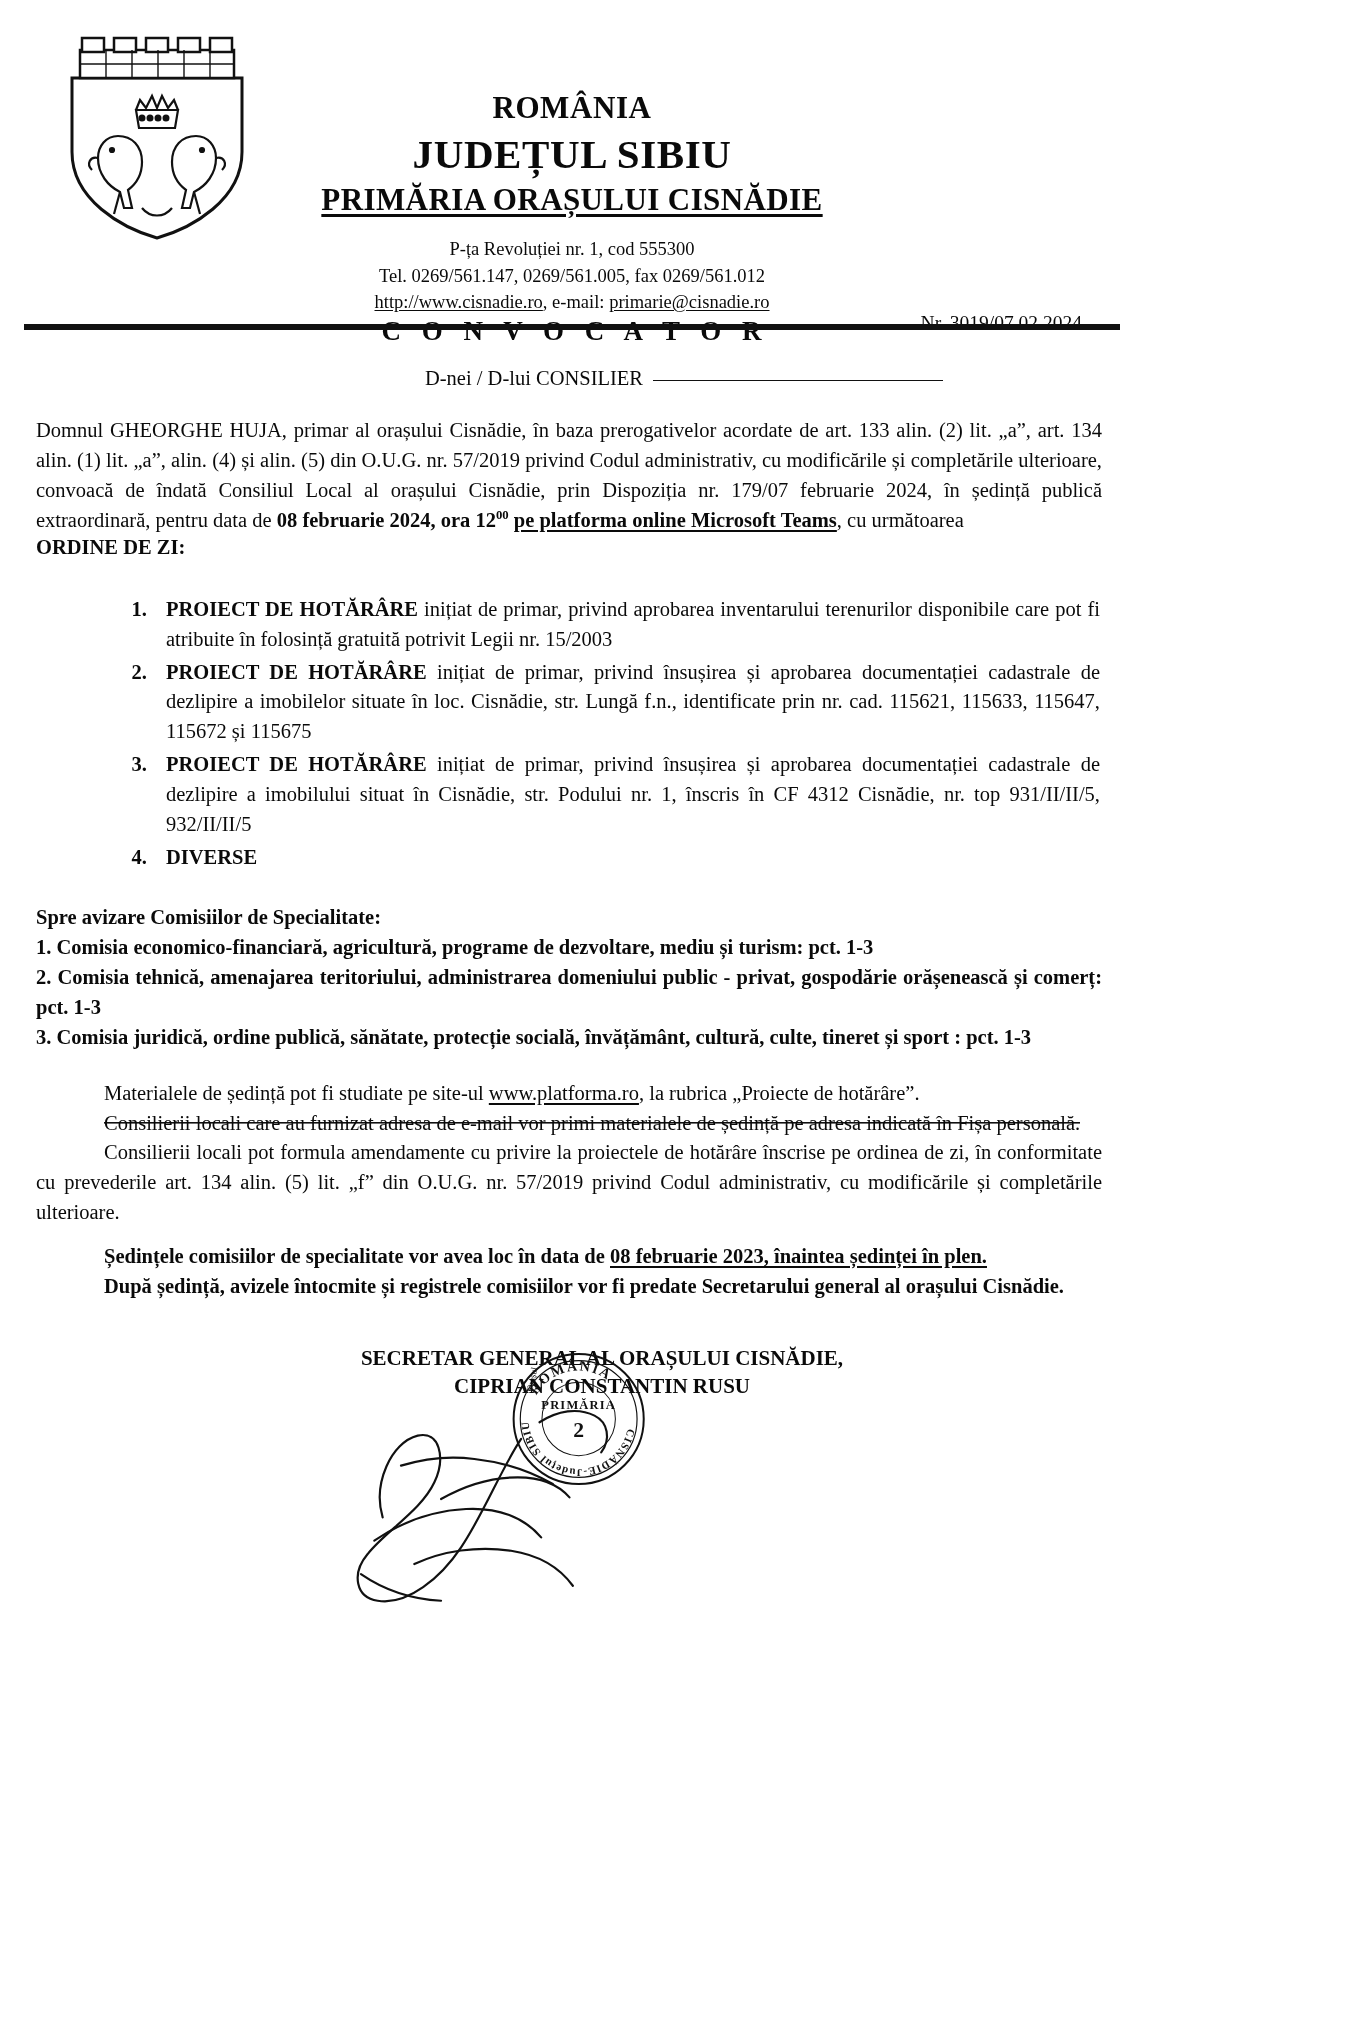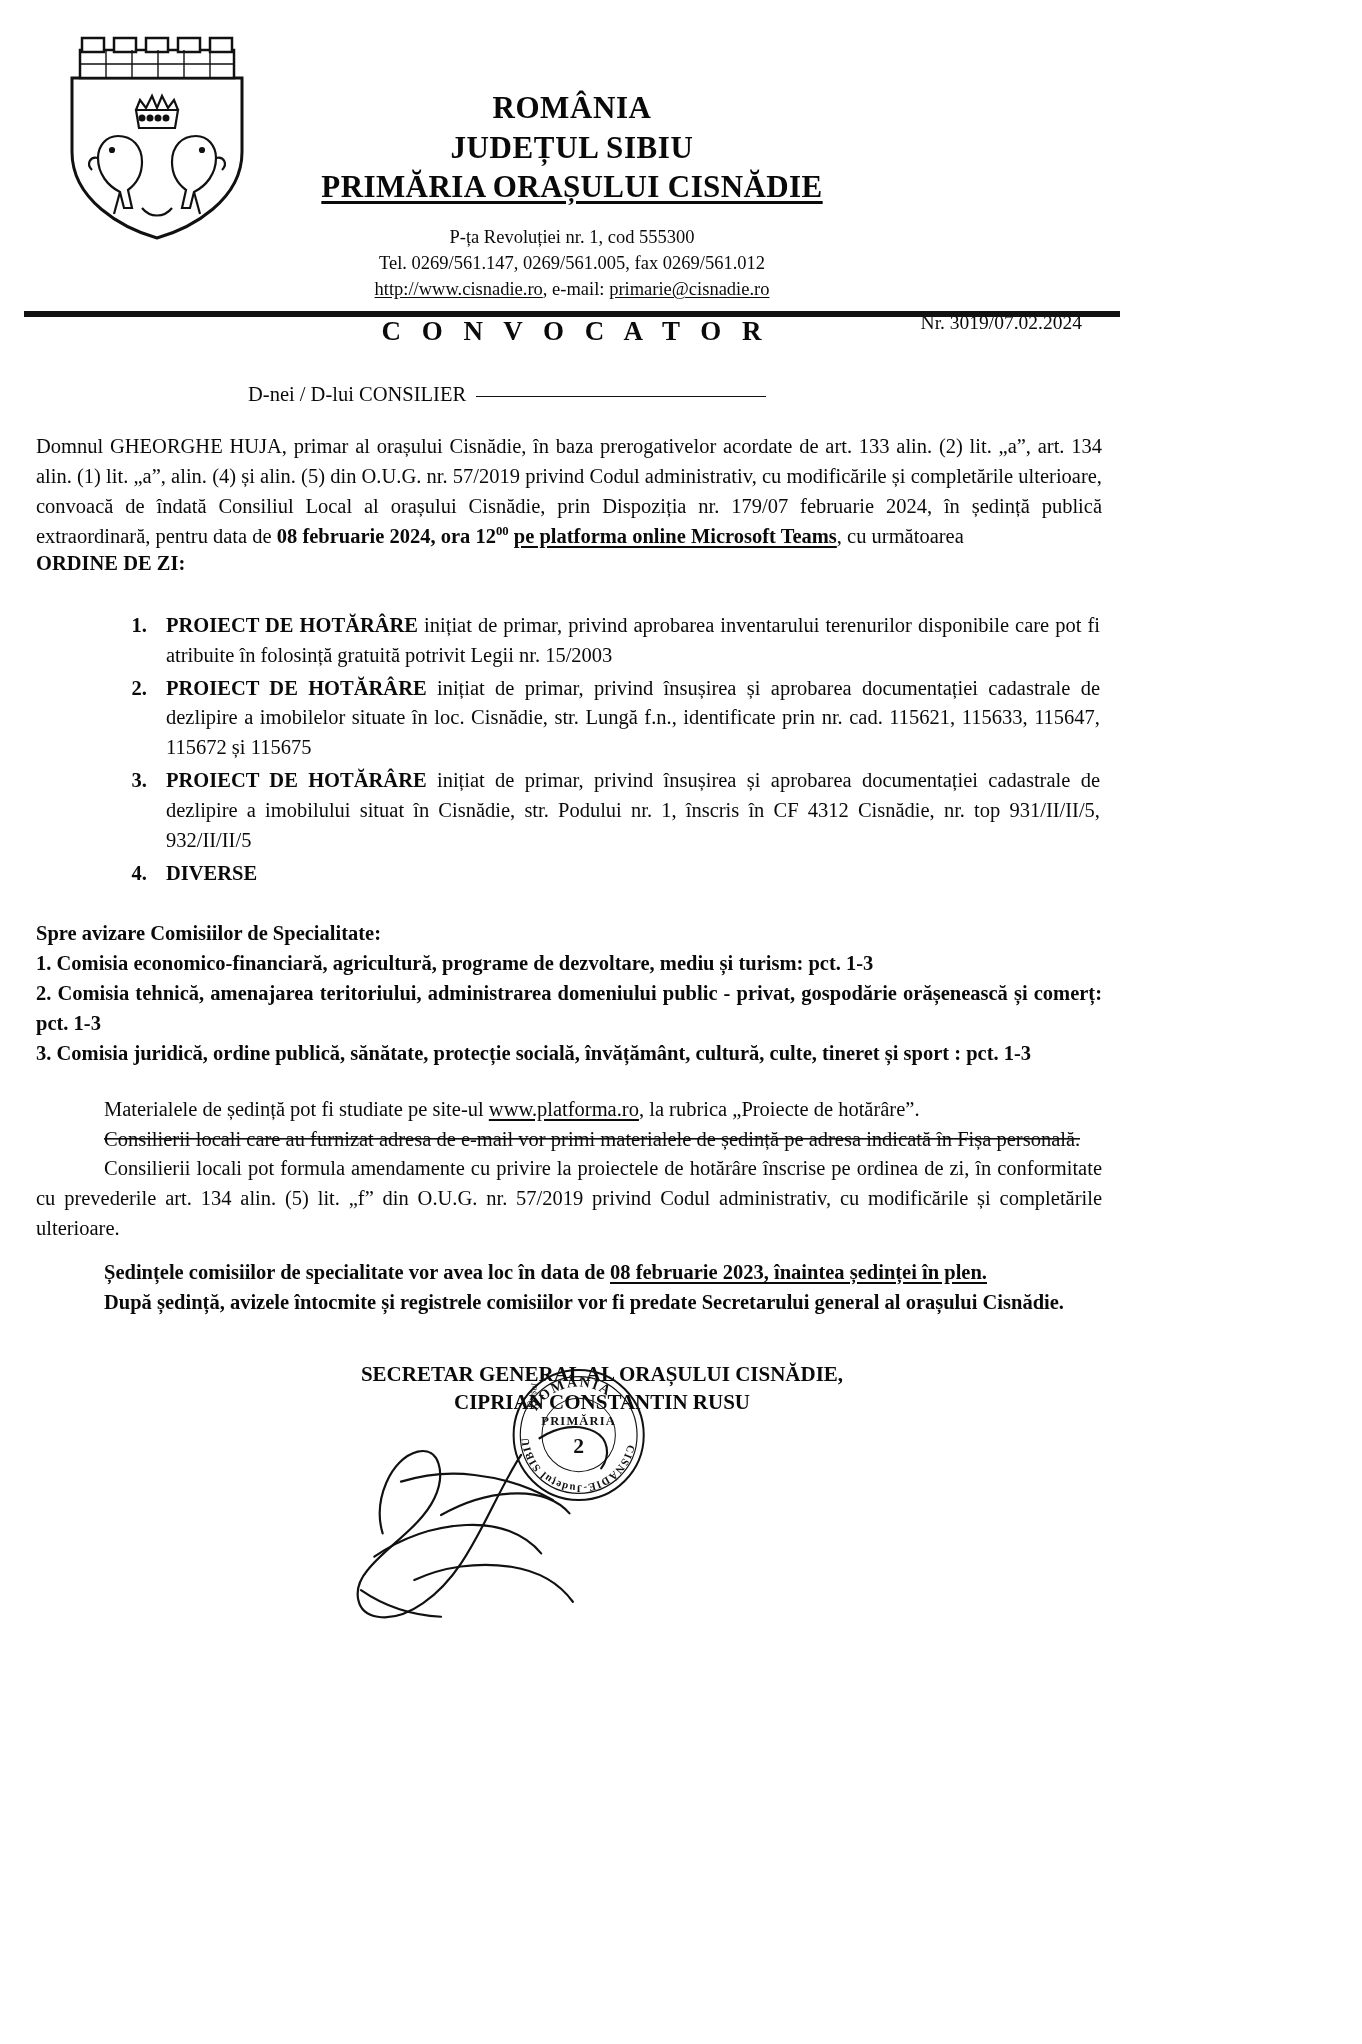--- a/index.html
+++ b/index.html
@@ -39,21 +39,21 @@
     padding-top: 88px;
     text-align: center;
   }
   .ttl-romania {
     font-size: 31px;
     font-weight: bold;
     letter-spacing: 0.6px;
     line-height: 1.28;
   }
   .ttl-judet {
-    font-size: 31px;
+    font-size: 41px;
     font-weight: bold;
     letter-spacing: 0.6px;
     line-height: 1.28;
   }
   .ttl-primaria {
     font-size: 31px;
     font-weight: bold;
     letter-spacing: 0.4px;
     line-height: 1.3;
     text-decoration: underline;
@@ -97,23 +97,24 @@
     display: inline-block;
     font-size: 27px;
     font-weight: bold;
     letter-spacing: 7px;
     text-underline-offset: 5px;
     text-decoration-thickness: 2.5px;
     padding-left: 6px;
   }
 
   .addressee {
-    margin-top: 36px;
+    margin-top: 20px;
     padding-left: 224px;
     font-size: 20.5px;
+    text-align: center;
   }
   .addressee .blank {
     display: inline-block;
     width: 290px;
     border-bottom: 1.6px solid #111;
     margin-left: 10px;
     vertical-align: 4px;
   }
 
   

